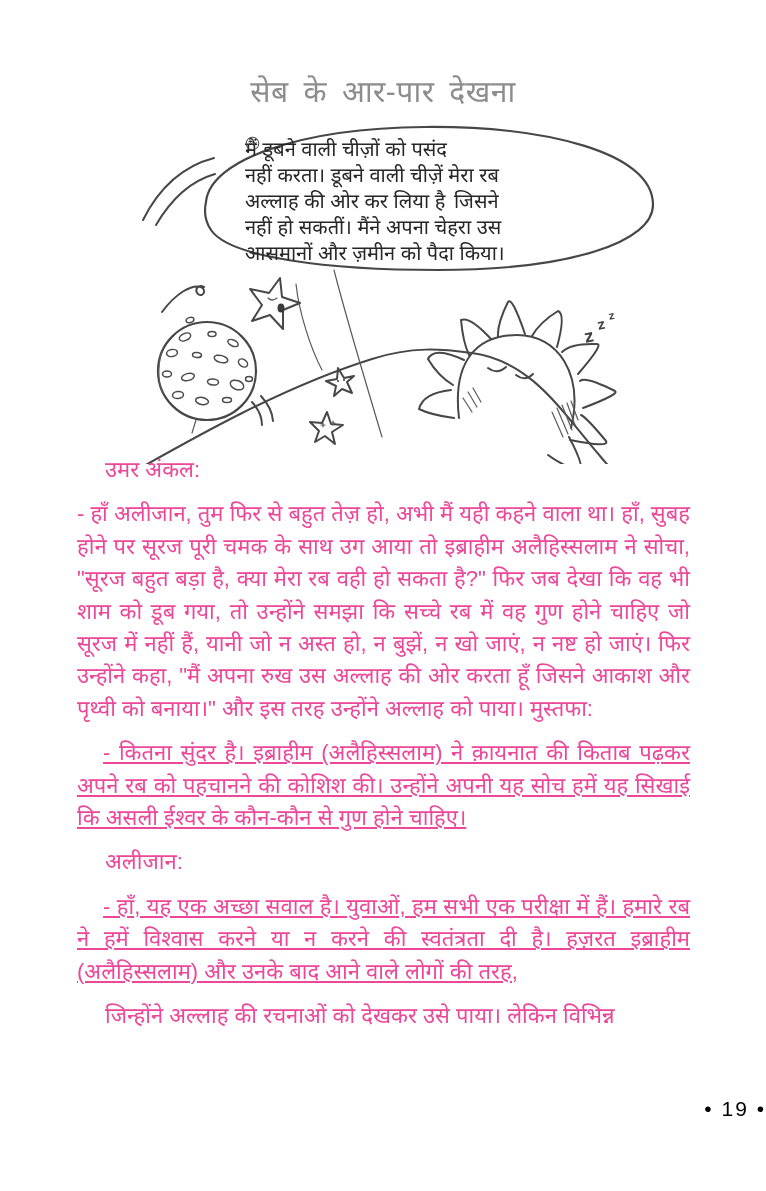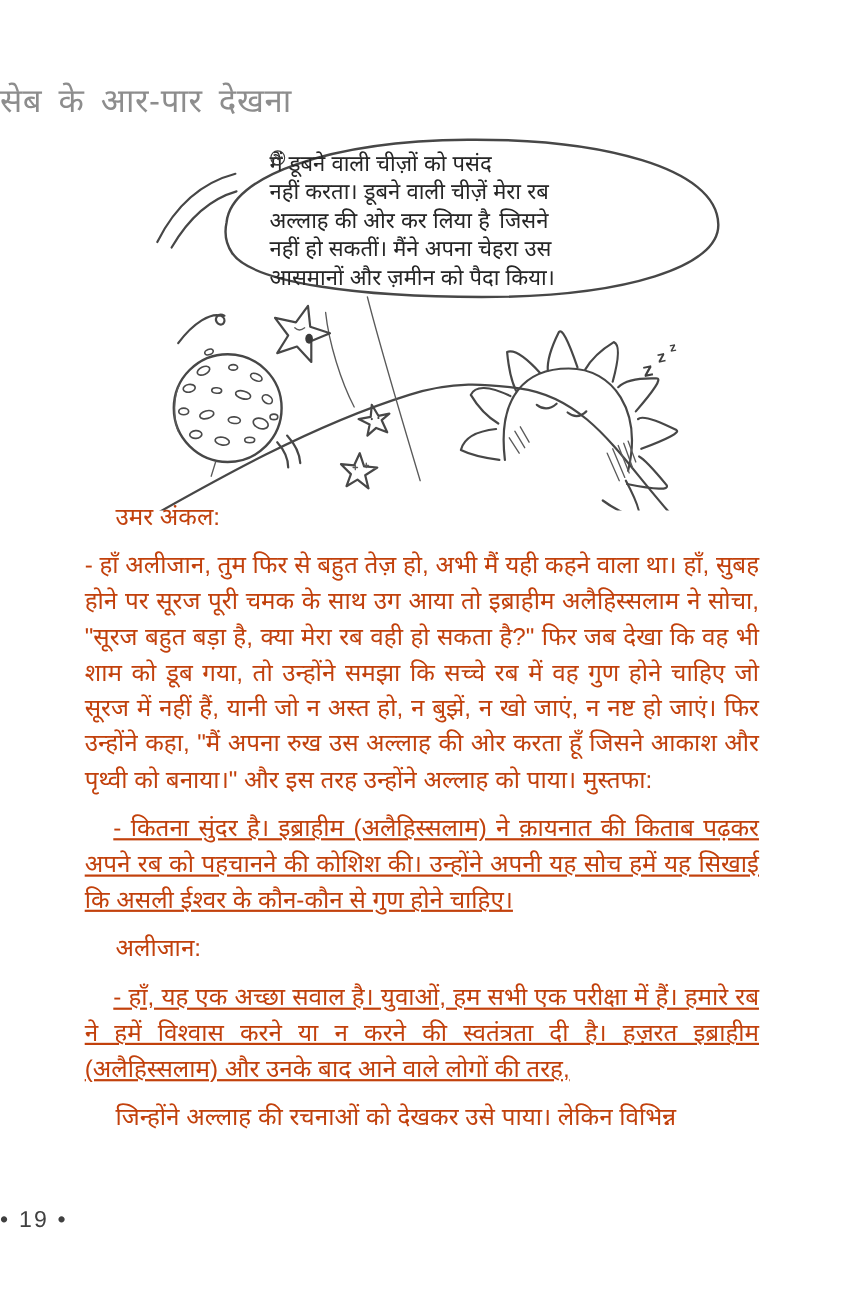--- a/index.html
+++ b/index.html
@@ -1,42 +1,42 @@
 <!DOCTYPE html>
 <html lang="hi"><head>
 <meta charset="utf-8">
 <style>
   html,body{margin:0;padding:0;background:#ffffff;}
   .page{
     position:relative;width:766px;height:1191px;background:#ffffff;overflow:hidden;
     font-family:"Liberation Sans","DejaVu Sans",sans-serif;
   }
   .title{
-    position:absolute;top:70px;left:0;width:766px;
+    position:absolute;top:70px;left:0;width:766px;text-align:center;
     font-size:30px;font-weight:400;color:#8d8d8d;letter-spacing:.5px;word-spacing:6px;margin:0;
   }
   .illustration{position:absolute;top:112px;left:0;width:766px;height:352px;}
   .illustration svg{position:absolute;top:0;left:0;}
   .bubble-text{
     position:absolute;top:24px;left:245px;width:372px;
     font-size:20px;line-height:26px;color:#262626;
   }
   .bubble-text .bline{white-space:nowrap;}
   .honor{display:inline-block;vertical-align:-2px;margin:0 2px 0 1px;}
   .body-text{
     position:absolute;top:452px;left:77px;width:613px;
-    font-size:22px;line-height:32.4px;color:#c2410c;text-align:justify;
+    font-size:22px;line-height:32.4px;color:#ec4899;text-align:justify;
   }
   .body-text p{margin:0 0 12px 0;}
   p.speaker{padding-left:28px;text-align:left;margin:2px 0 12px 0;}
   p.indent{text-indent:26px;text-decoration:underline;}
   p.indent2{text-indent:28px;margin-bottom:16px;}
   .footer{
-    position:absolute;top:1097px;left:0;width:766px;text-align:left;
-    font-size:21px;color:#404040;letter-spacing:2px;
+    position:absolute;top:1097px;left:0;width:766px;text-align:right;
+    font-size:21px;color:#000000;letter-spacing:2px;
   }
   .sk{fill:none;stroke:#474747;stroke-width:2;stroke-linecap:round;stroke-linejoin:round;}
   .skthin{fill:none;stroke:#5a5a5a;stroke-width:1.2;stroke-linecap:round;}
   .skfill{fill:#ffffff;stroke:#474747;stroke-width:2.2;stroke-linejoin:round;}
   .crater{fill:none;stroke:#4a4a4a;stroke-width:1.5;}
   .zzz{fill:#3f3f3f;font-family:"DejaVu Sans Mono","Liberation Mono",monospace;font-weight:bold;}
 </style>
 </head>
 <body>
 

